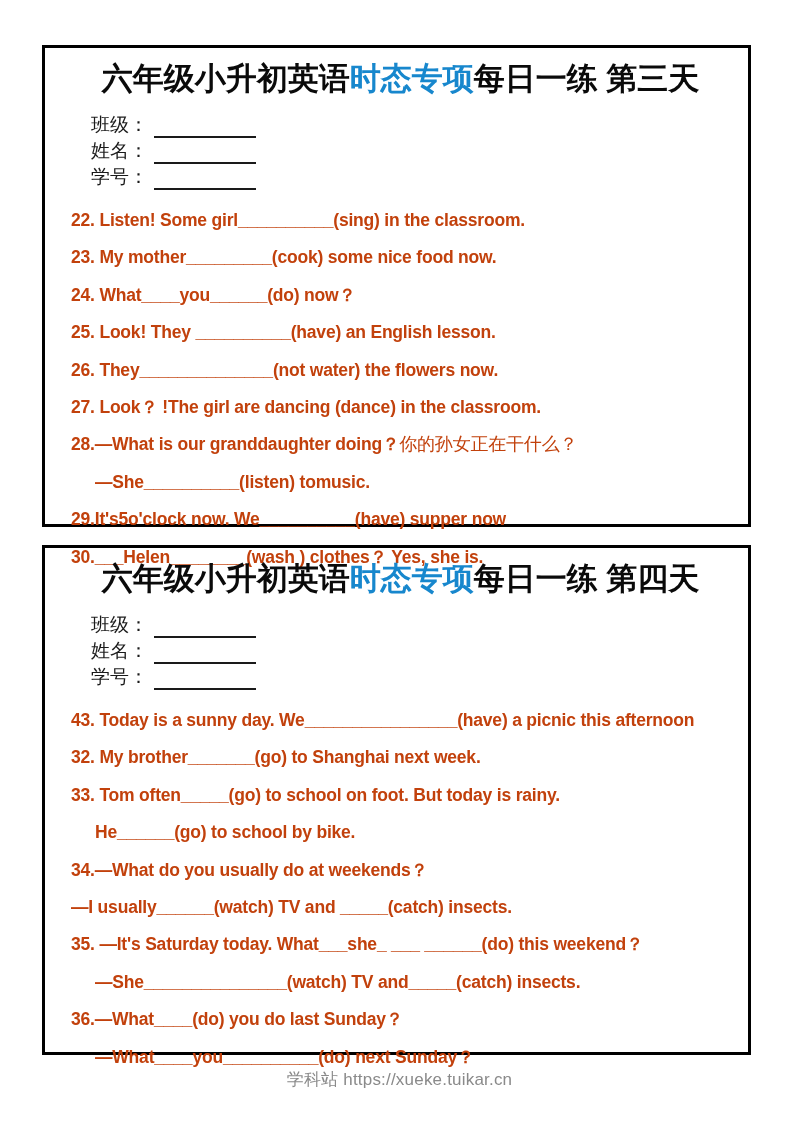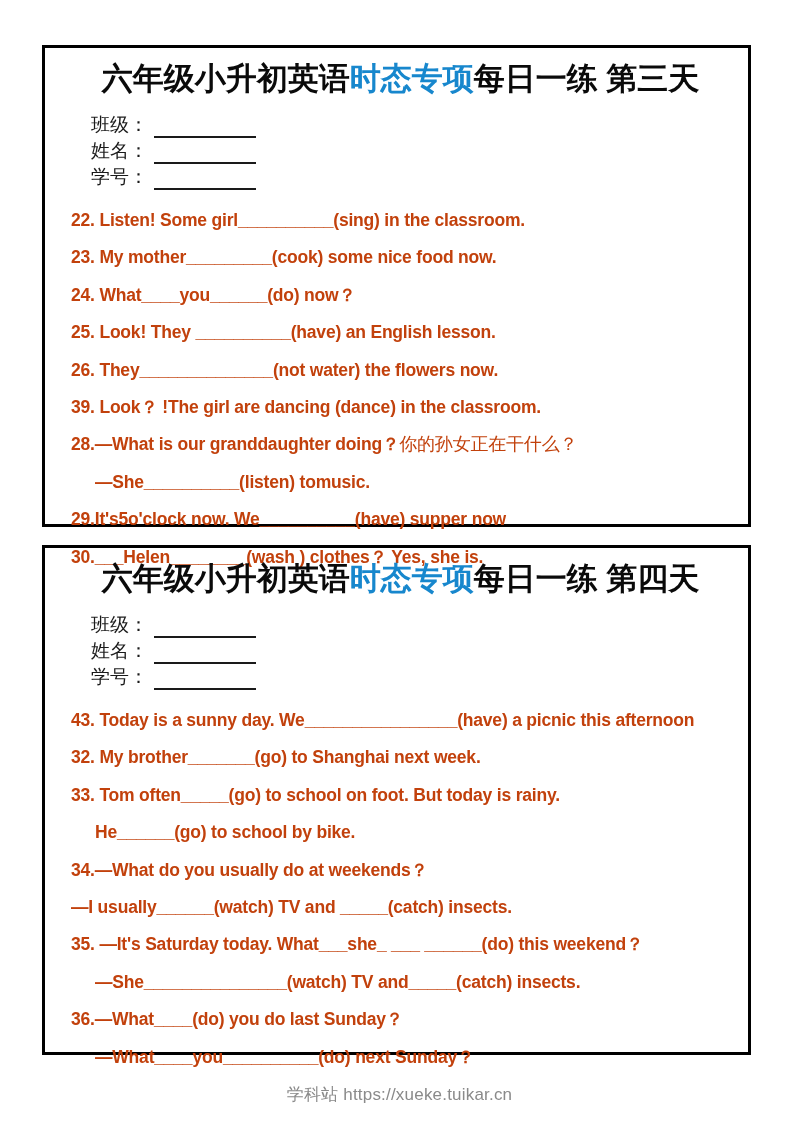--- a/index.html
+++ b/index.html
@@ -57,21 +57,21 @@
     white-space: nowrap;
   }
   .q.indent1 { padding-left: 24px; }
   .q .cn {
     font-weight: normal;
     font-family: "Liberation Serif", serif;
     font-size: 18px;
   }
   .footer {
     text-align: center;
-    margin-top: 28px;
+    margin-top: 13px;
     font-size: 17px;
     color: #8a8a8a;
     letter-spacing: 0.2px;
     padding-left: 6px;
   }
 </style>
 </head>
 <body>
 
 <div class="box" id="box1">
@@ -89,21 +89,21 @@
         <span>学号：</span>
         <span class="blank"></span>
       </div>
   </div>
   <div class="qs">
     <div class="q"><span>22. Listen! Some girl__________(sing) in the classroom.</span></div>
     <div class="q"><span>23. My mother_________(cook) some nice food now.</span></div>
     <div class="q"><span>24. What____you______(do) now？</span></div>
     <div class="q"><span>25. Look! They __________(have) an English lesson.</span></div>
     <div class="q"><span>26. They______________(not water) the flowers now.</span></div>
-    <div class="q"><span>39. Look？ !The girl are dancing  (dance) in the classroom.</span></div>
+    <div class="q"><span>27. Look？ !The girl are dancing  (dance) in the classroom.</span></div>
     <div class="q"><span>28.—What is our granddaughter doing？</span><span class="cn">你的孙女正在干什么？</span></div>
     <div class="q indent1"><span>—She__________(listen) tomusic.</span></div>
     <div class="q"><span>29.It's5o'clock now. We__________(have) supper now</span></div>
     <div class="q"><span>30.___Helen________(wash ) clothes？  Yes, she is.</span></div>
   </div>
 </div>
 
 <div class="box" id="box2">
   <div class="title"><span>六年级小升初英语</span><span class="hl">时态专项</span><span>每日一练 第四天</span></div>
   <div class="fields">

